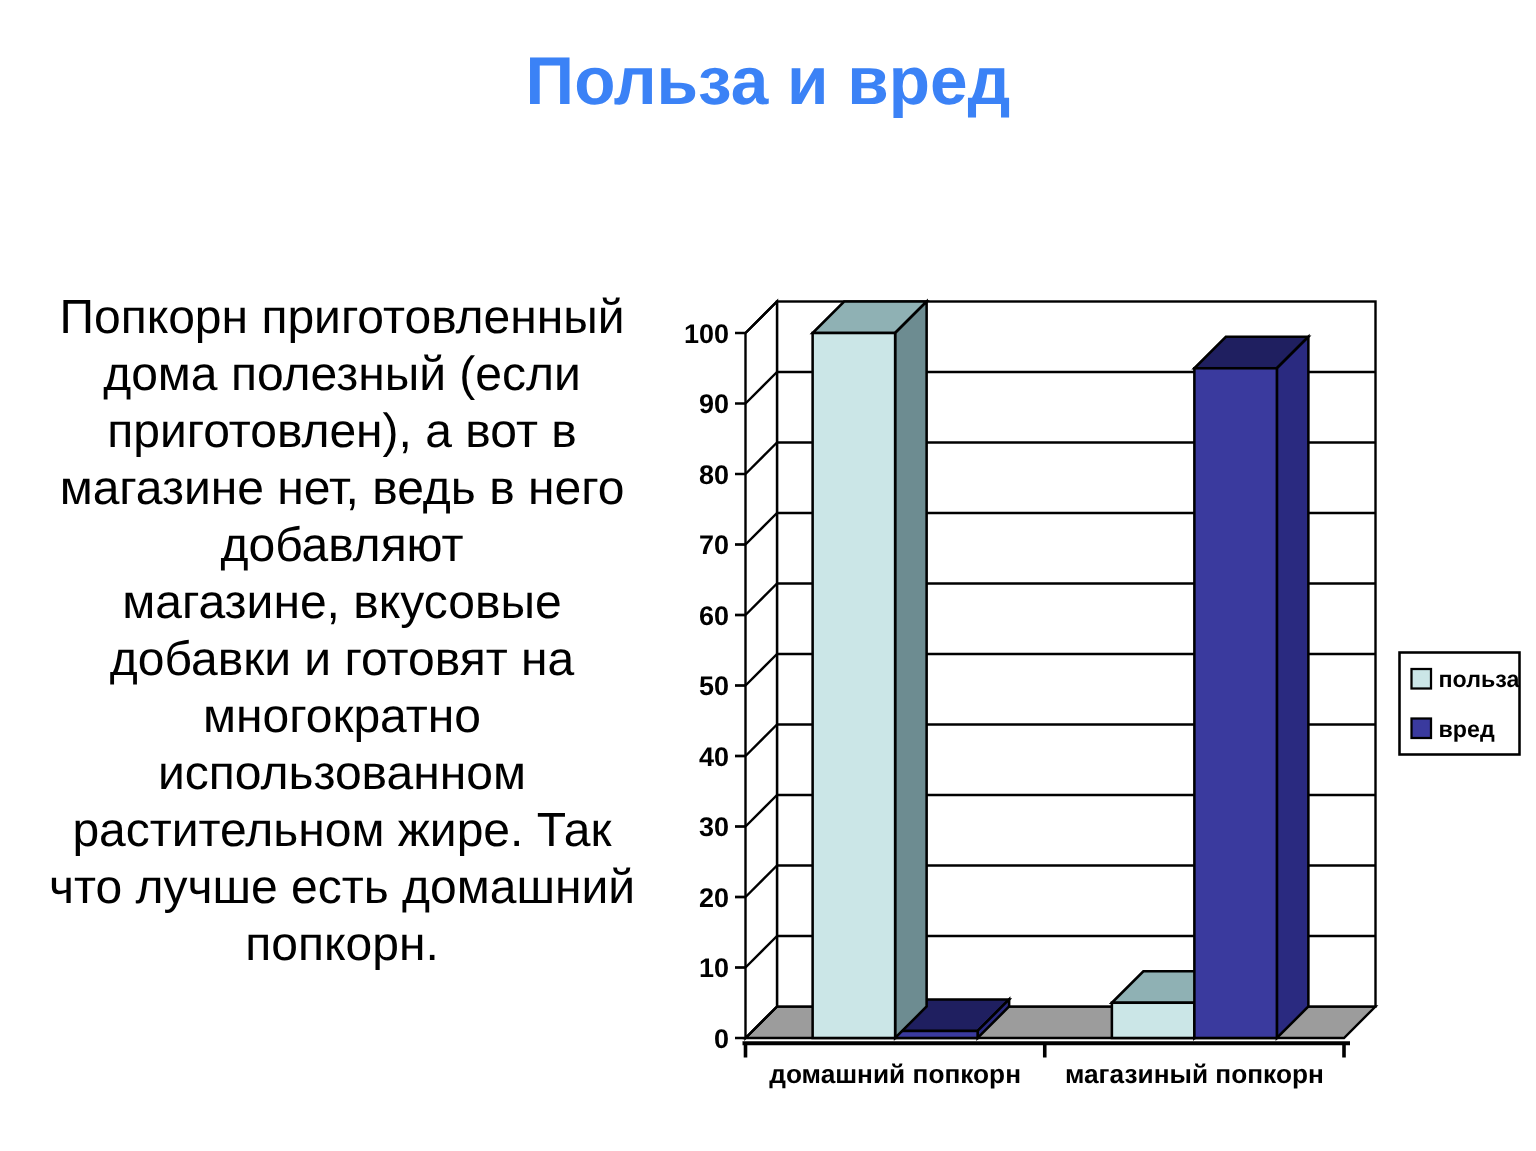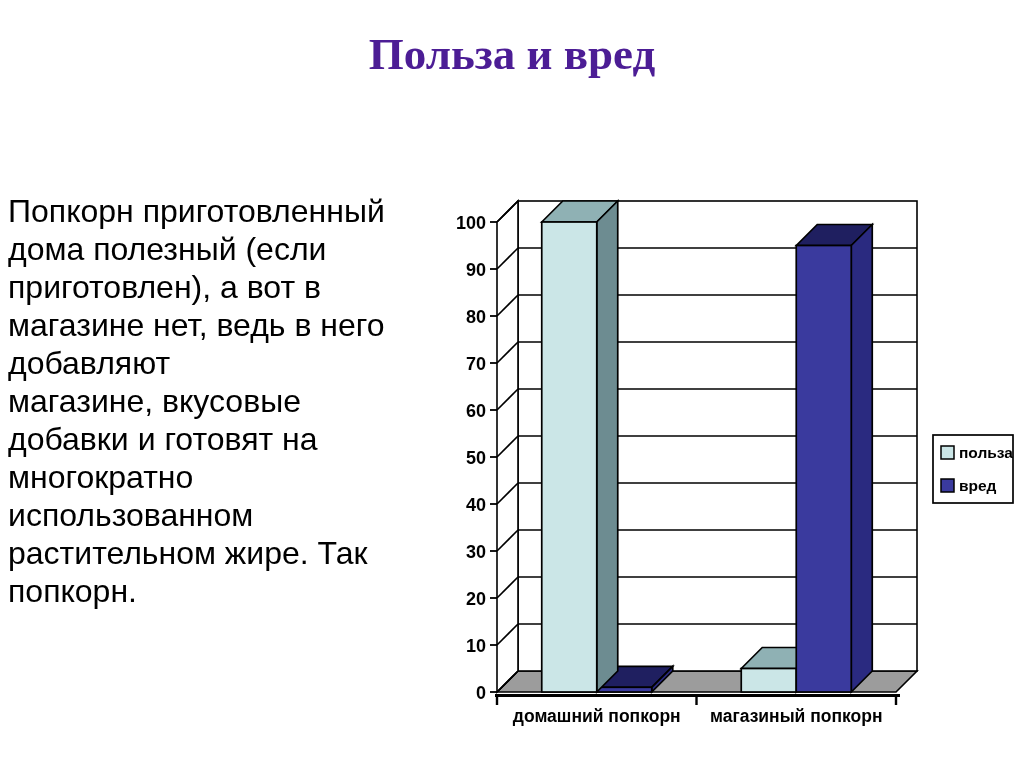--- a/index.html
+++ b/index.html
@@ -13,44 +13,45 @@
   .slide{position:absolute;inset:0;background:#fff;}
   .title{
     position:absolute;top:28px;left:0;width:1024px;
     text-align:center;font-weight:bold;
     font-size:45px;line-height:52px;
   }
   .body-text{
     position:absolute;left:8px;top:192px;width:440px;
     color:#000;font-size:32px;line-height:38px;
   }
-  .body-text div{white-space:nowrap;}
+  .body-text div{white-space:nowrap;text-align:center;}
   .chart-wrap{position:absolute;left:440px;top:180px;width:584px;height:565px;}
   svg text{font-family:"Liberation Sans", sans-serif;}
 </style>
 </head>
 <body>
 
 <div class="slide">
 
-  <div class="title" style="color: #4c1d95; font-family: Liberation Serif, serif;">
+  <div class="title" style="color: #3b82f6;">
     <div>Польза и вред</div>
   </div>
 
   <div class="body-text" id="body-text">
       <div>Попкорн приготовленный</div>
       <div>дома полезный (если</div>
       <div>приготовлен), а вот в</div>
       <div>магазине нет, ведь в него</div>
       <div>добавляют</div>
       <div>магазине, вкусовые</div>
       <div>добавки и готовят на</div>
       <div>многократно</div>
       <div>использованном</div>
       <div>растительном жире. Так</div>
+      <div>что лучше есть домашний</div>
       <div>попкорн.</div>
     </div>
 
   <div class="chart-wrap">
     <svg id="chart-svg" width="584" height="565" viewBox="440 180 584 565">
         <polygon points="497,692 518,671 917,671 896,692" fill="#9c9c9c" stroke="#000000" stroke-width="1.6"></polygon>
         <rect x="518" y="201" width="399" height="470" fill="#ffffff" stroke="#000000" stroke-width="1.6"></rect>
         <line x1="518" y1="624" x2="917" y2="624" stroke="#000000" stroke-width="1.6"></line>
         <line x1="518" y1="577" x2="917" y2="577" stroke="#000000" stroke-width="1.6"></line>
         <line x1="518" y1="530" x2="917" y2="530" stroke="#000000" stroke-width="1.6"></line>

